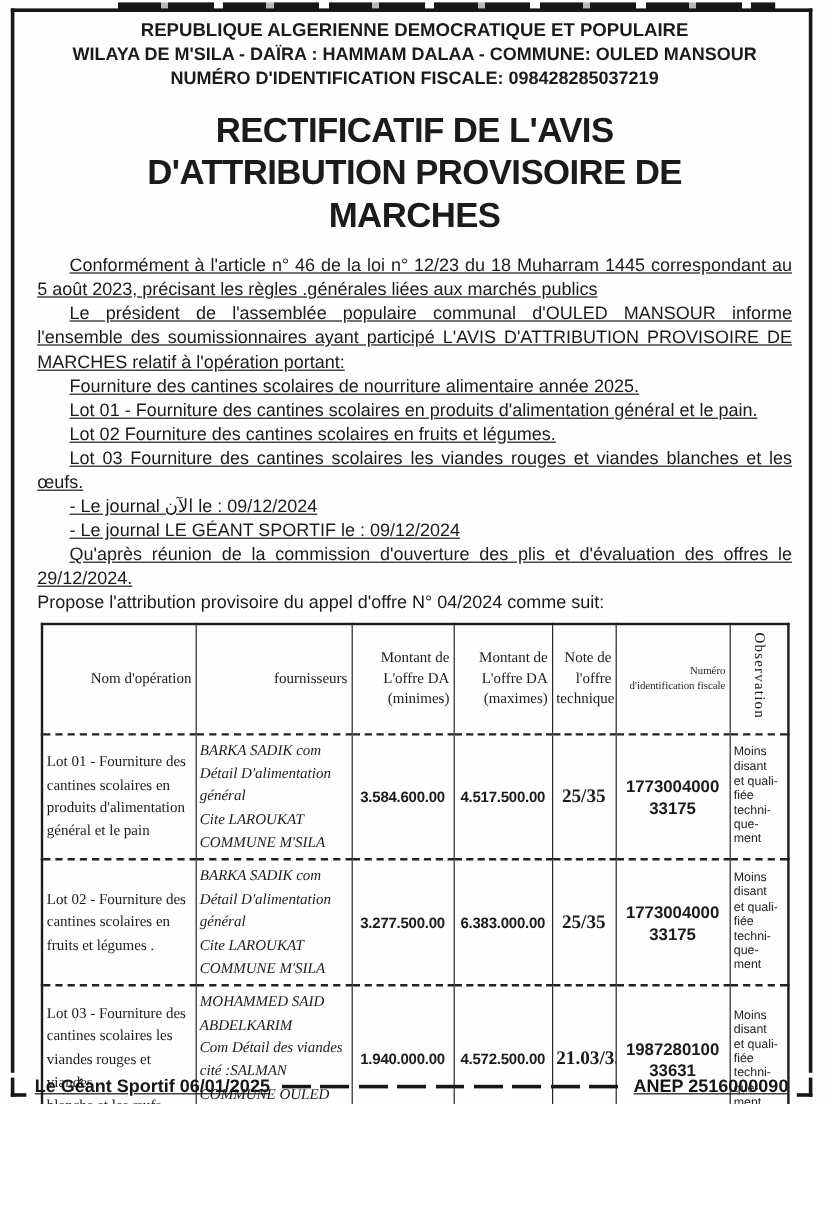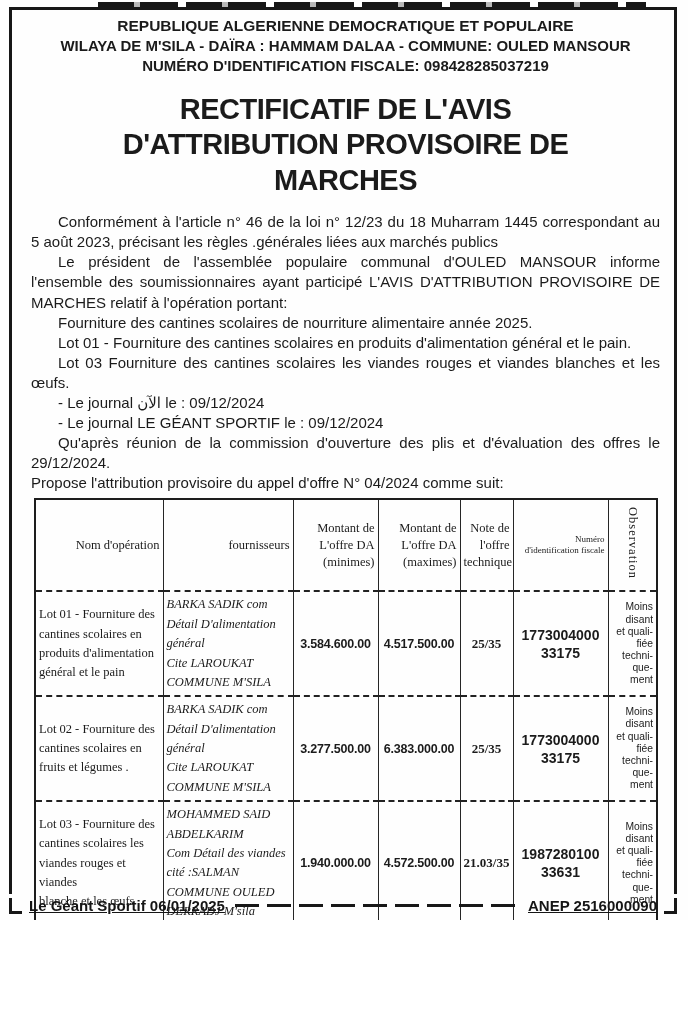--- a/index.html
+++ b/index.html
@@ -30,21 +30,21 @@
   .hdr-2 { font-size:15px;   line-height:20px; }
   .hdr-3 { font-size:15px;   line-height:20px; }
 
   .doc-title {
     font-size:29px; font-weight:bold; text-align:center;
     line-height:1.22; letter-spacing:-0.5px;
     max-width:500px; margin:16px auto 14px;
   }
 
   .para { font-size:15px; line-height:1.34; text-align:justify; }
-  .para.indent { text-indent:27px; }
+  .para.indent { text-indent:27px;text-decoration:underline; }
 
   
   table.award {
     width:622px; margin:5px 0 0 3px;
     border-collapse:collapse; table-layout:fixed;
     border:2.5px solid #1d1d1d;
   }
   table.award th, table.award td {
     border:1.7px solid #262626; vertical-align:middle;
     padding:3px 3px; overflow:hidden;
@@ -57,23 +57,23 @@
   th.col-h.small { font-size:9px; line-height:1.3; }
   th.obs-h { text-align:center; }
   th.obs-h span { writing-mode:vertical-rl; font-family:"Liberation Serif", serif; font-size:12.5px; letter-spacing:1px; }
 
   td.lot, td.supplier {
     font-family:"Liberation Serif", serif; font-size:12.5px;
     line-height:1.55; text-align:left; padding-left:6px;
   }
   td.supplier { vertical-align:top;font-style:italic; }
   td.amount { font-size:12.5px; font-weight:bold; text-align:center; letter-spacing:-0.2px; }
-  td.note { font-family:"Liberation Serif", serif; font-size:13px; font-weight:bold; text-align:center; }
+  td.note { font-family:"Liberation Serif", serif; font-size:16px; font-weight:bold; text-align:center; }
   td.nif  { font-size:14px; font-weight:bold; text-align:center; line-height:1.3; }
-  td.obs  { font-size:10.3px; line-height:1.18; text-align:right; padding:2px 1px;margin-left:29px; }
+  td.obs  { font-size:10.3px; line-height:1.18; text-align:left; padding:2px 1px;margin-left:29px; }
 
   .hdr-row th { height:92px; }
   tr.r1 td { height:100px; }
   tr.r2 td { height:98px; }
   tr.r3 td { height:112px; }
 
   
   .footer {
     position:absolute; left:9px; right:11px; bottom:6px;
     display:flex; align-items:flex-end; height:22px;
@@ -100,20 +100,21 @@
     <div class="hdr hdr-1">REPUBLIQUE ALGERIENNE DEMOCRATIQUE ET POPULAIRE</div>
     <div class="hdr hdr-2">WILAYA DE M'SILA - DAÏRA : HAMMAM DALAA - COMMUNE: OULED MANSOUR</div>
     <div class="hdr hdr-3">NUMÉRO D'IDENTIFICATION FISCALE: 098428285037219</div>
 
     <h1 class="doc-title">RECTIFICATIF DE L'AVIS D'ATTRIBUTION PROVISOIRE DE MARCHES</h1>
 
     <p class="para indent">Conformément à l'article n° 46 de la loi n° 12/23 du 18 Muharram 1445 correspondant au 5 août 2023, précisant les règles .générales liées aux marchés publics</p>
     <p class="para indent">Le président de l'assemblée populaire communal d'OULED MANSOUR informe l'ensemble des soumissionnaires ayant participé L'AVIS D'ATTRIBUTION PROVISOIRE DE MARCHES relatif à l'opération portant:</p>
     <p class="para indent">Fourniture des cantines scolaires de nourriture alimentaire année 2025.</p>
     <p class="para indent">Lot 01 - Fourniture des cantines scolaires en produits d'alimentation général et le pain.</p>
+    <p class="para indent">Lot 02 Fourniture des cantines scolaires en fruits et légumes.</p>
     <p class="para indent">Lot 03 Fourniture des cantines scolaires les viandes rouges et viandes blanches et les œufs.</p>
     <p class="para indent">- Le journal الآن le : 09/12/2024</p>
     <p class="para indent">- Le journal LE GÉANT SPORTIF le : 09/12/2024</p>
     <p class="para indent">Qu'après réunion de la commission d'ouverture des plis et d'évaluation des offres le 29/12/2024.</p>
     <p class="para">Propose l'attribution provisoire du appel d'offre N° 04/2024 comme suit:</p>
 
     <table class="award">
       <colgroup>
         <col style="width:128px">
           <col style="width:130px">

